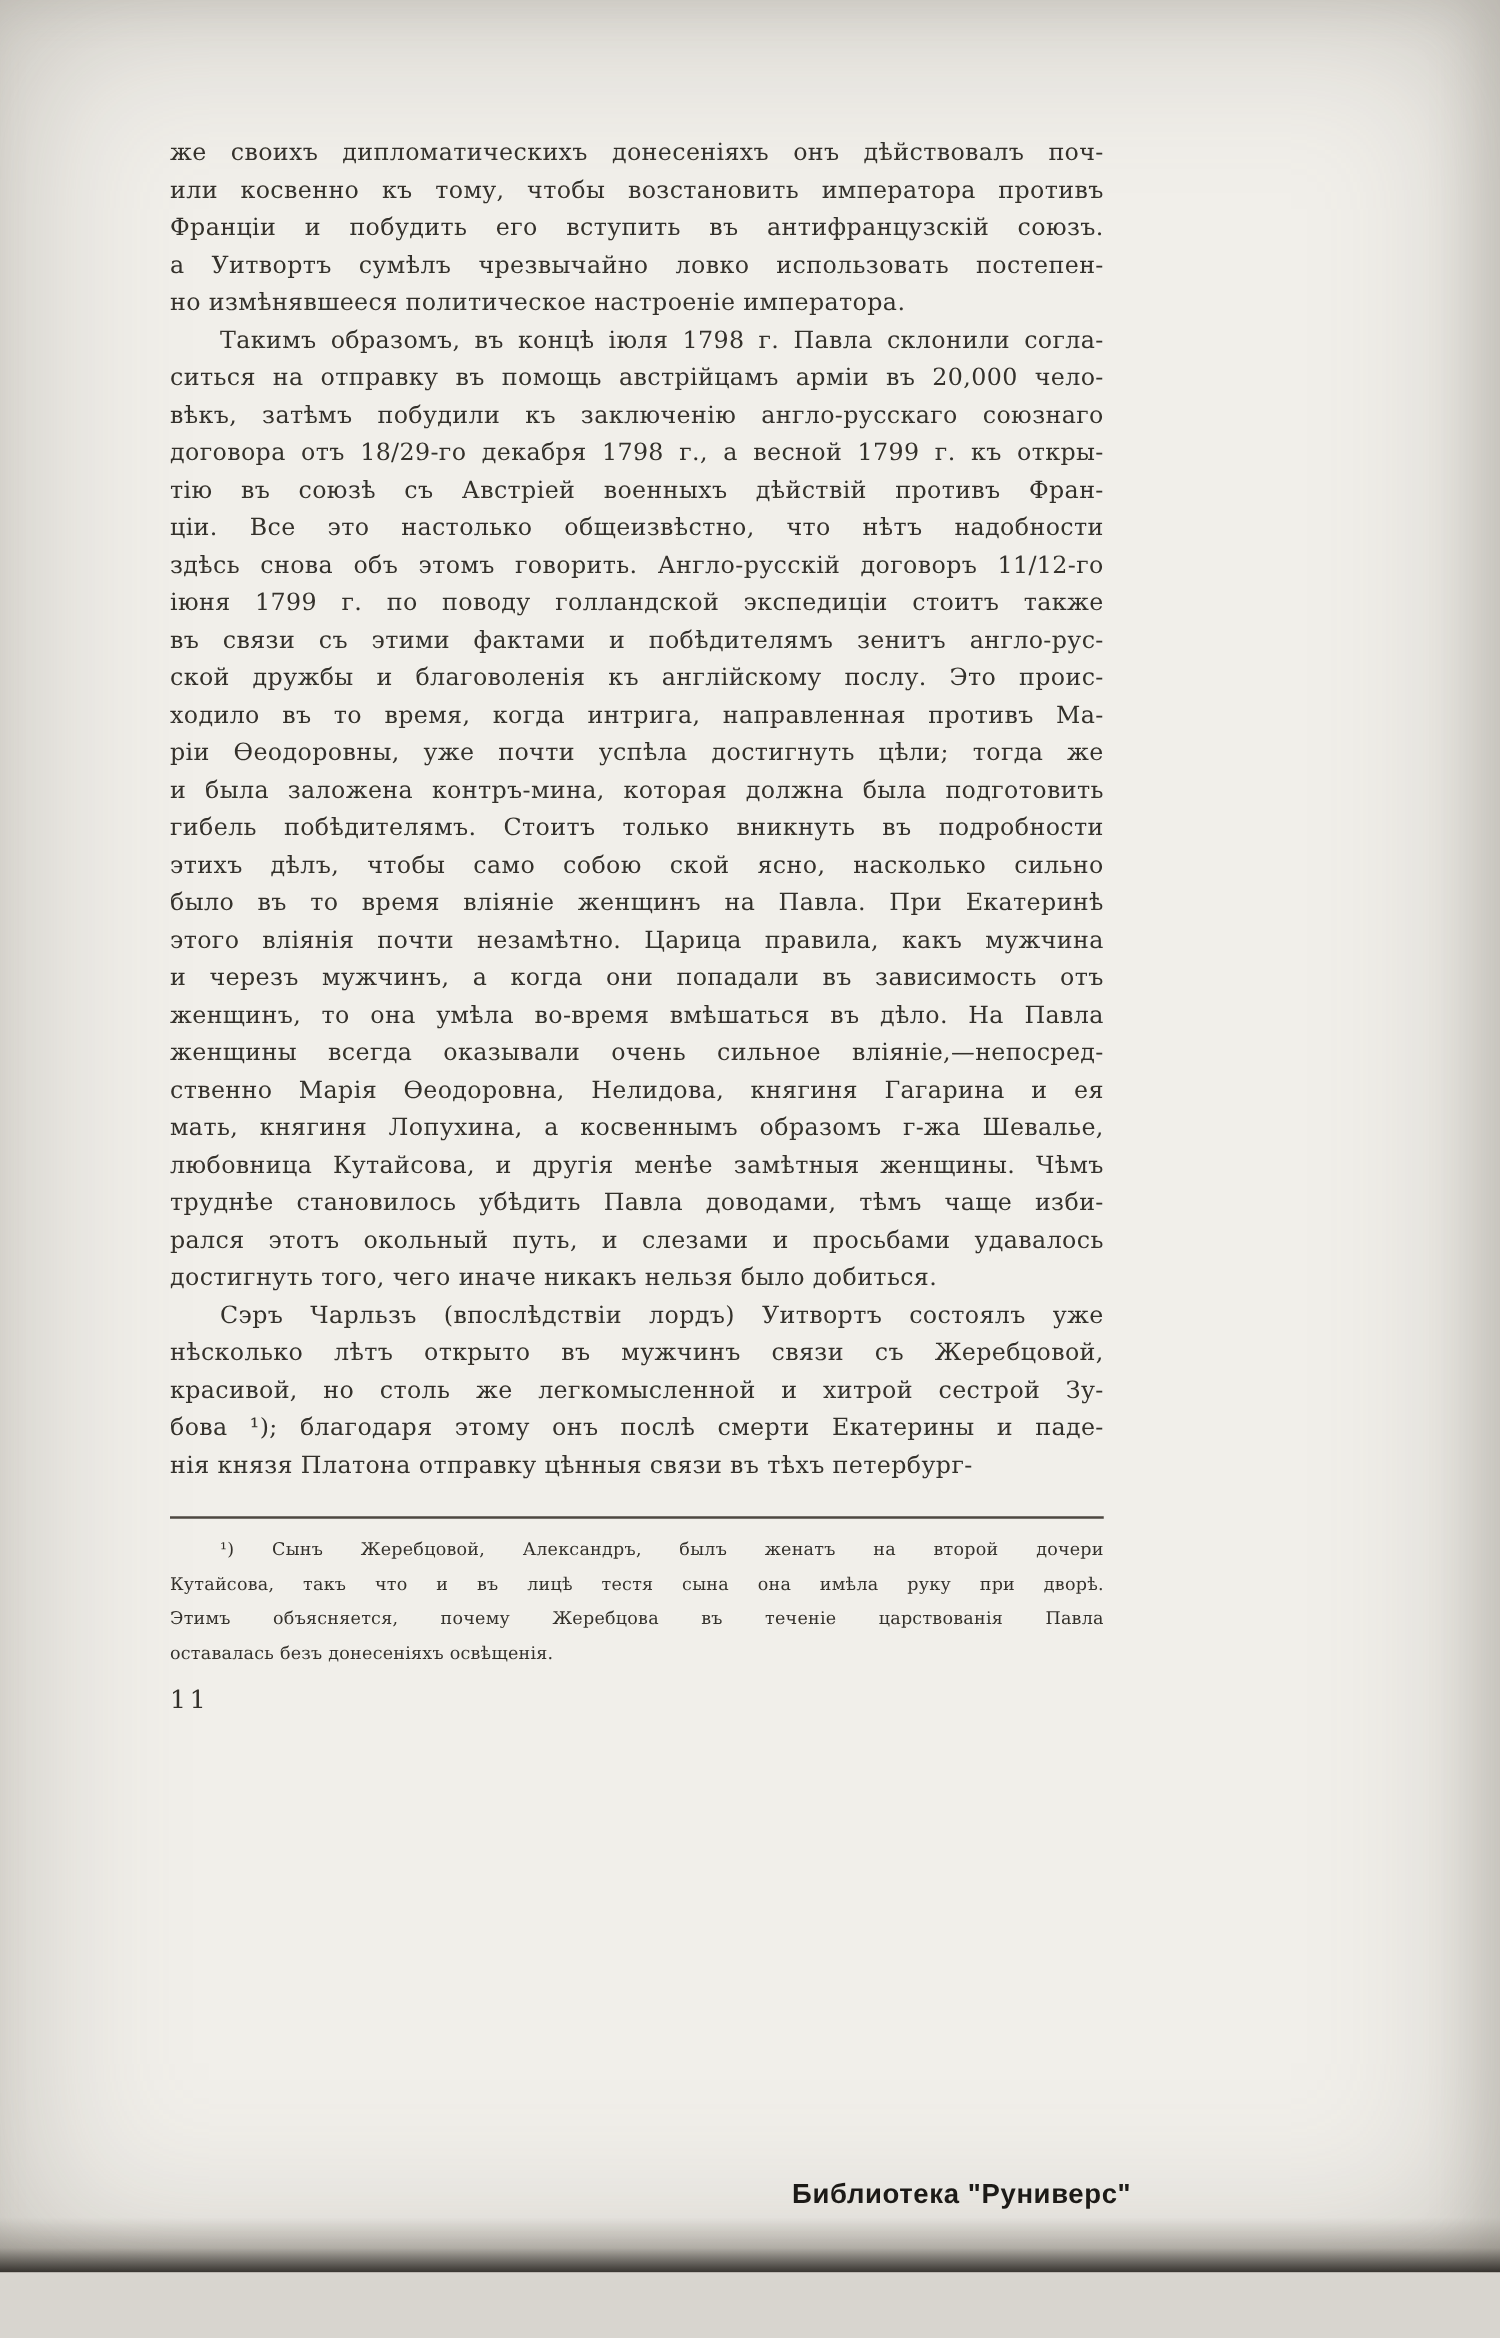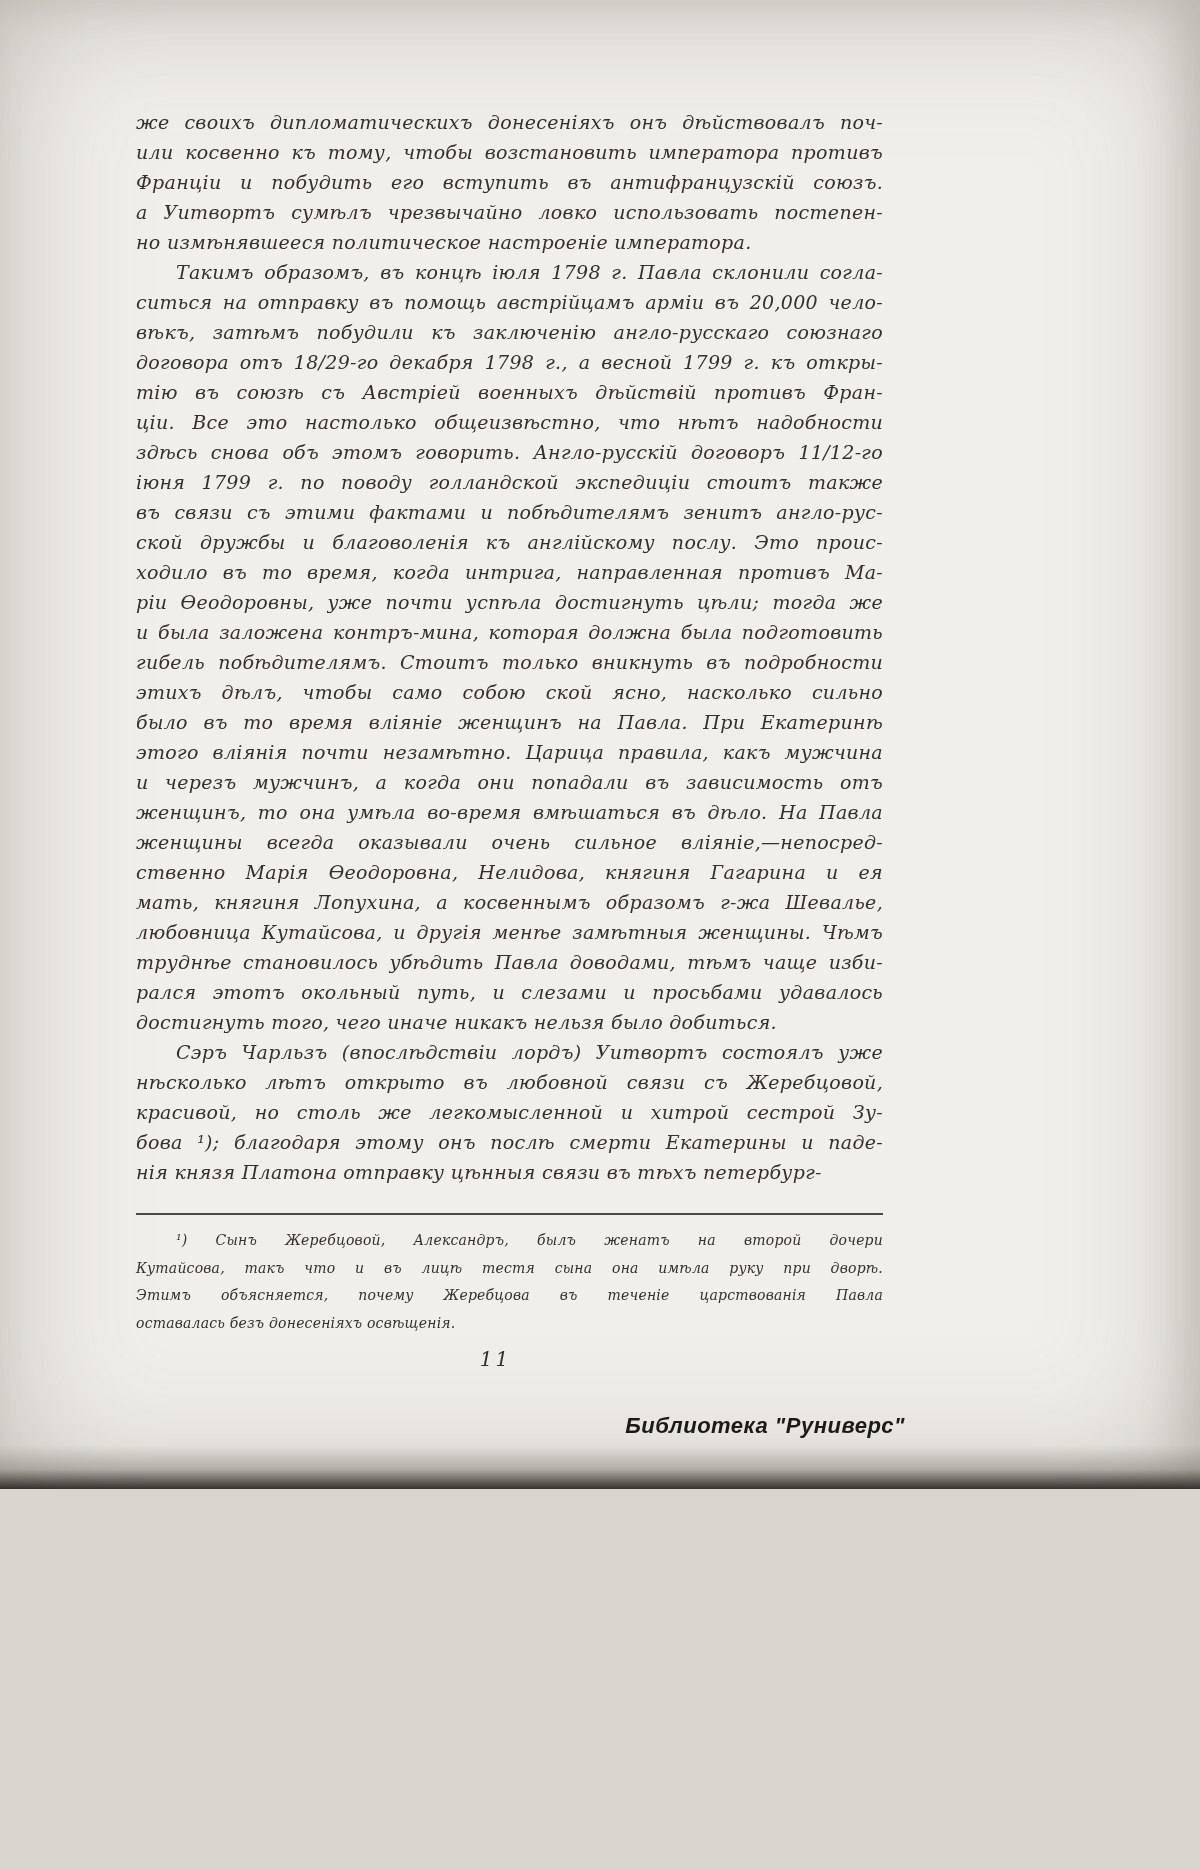--- a/index.html
+++ b/index.html
@@ -1,24 +1,23 @@
 <!DOCTYPE html>
 <html><head>
 <meta charset="utf-8">
 <style>
   * { margin:0; padding:0; box-sizing:border-box; }
   html,body { background:#d8d5cf; }
   .scan {
     position:relative;
-    width:1200px; height:1489px;
+    width:1200px; height:1818px;
     background:#f1efea;
     box-shadow: inset 0 0 140px rgba(110,104,94,0.38), inset -18px 0 40px rgba(110,104,94,0.18);
     overflow:hidden;
     font-family:"DejaVu Serif", serif;
-    font-style:italic;
   }
   .textblock {
     position:absolute;
     left:136px; top:107px;
     width:747px;
   }
   .para { margin:0; }
   .tline {
     font-size:19px;
     line-height:30px;
@@ -35,21 +34,21 @@
     width:747px; height:0;
     border-top:2px solid #4d4841;
   }
   .footnote .tline {
     font-size:14px;
     line-height:27.5px;
     letter-spacing:0.2px;
   }
   .pagenum {
     margin-top:10px;
-    text-align:center;
+    text-align:left;
     padding-right:28px;
     font-size:20px;
     letter-spacing:3px;
     color:#33302a;
   }
   .watermark {
     position:absolute;
     right:295px; bottom:50px;
     font-family:"Liberation Sans", sans-serif;
     font-weight:bold;
@@ -105,21 +104,21 @@
         <div class="tline">ственно Марія Ѳеодоровна, Нелидова, княгиня Гагарина и ея</div>
         <div class="tline">мать, княгиня Лопухина, а косвеннымъ образомъ г-жа Шевалье,</div>
         <div class="tline">любовница Кутайсова, и другія менѣе замѣтныя женщины. Чѣмъ</div>
         <div class="tline">труднѣе становилось убѣдить Павла доводами, тѣмъ чаще изби-</div>
         <div class="tline">рался этотъ окольный путь, и слезами и просьбами удавалось</div>
         <div class="tline lastline">достигнуть того, чего иначе никакъ нельзя было добиться.</div>
       </div>
 
     <div class="para indent">
         <div class="tline">Сэръ Чарльзъ (впослѣдствіи лордъ) Уитвортъ состоялъ уже</div>
-        <div class="tline">нѣсколько лѣтъ открыто въ любовной связи съ Жеребцовой,</div>
+        <div class="tline">нѣсколько лѣтъ открыто въ мужчинъ связи съ Жеребцовой,</div>
         <div class="tline">красивой, но столь же легкомысленной и хитрой сестрой Зу-</div>
         <div class="tline">бова ¹); благодаря этому онъ послѣ смерти Екатерины и паде-</div>
         <div class="tline lastline">нія князя Платона отправку цѣнныя связи въ тѣхъ петербург-</div>
       </div>
 
     <div class="footnote-rule"></div>
 
     <div class="para footnote indent">
         <div class="tline">¹) Сынъ Жеребцовой, Александръ, былъ женатъ на второй дочери</div>
         <div class="tline">Кутайсова, такъ что и въ лицѣ тестя сына она имѣла руку при дворѣ.</div>

